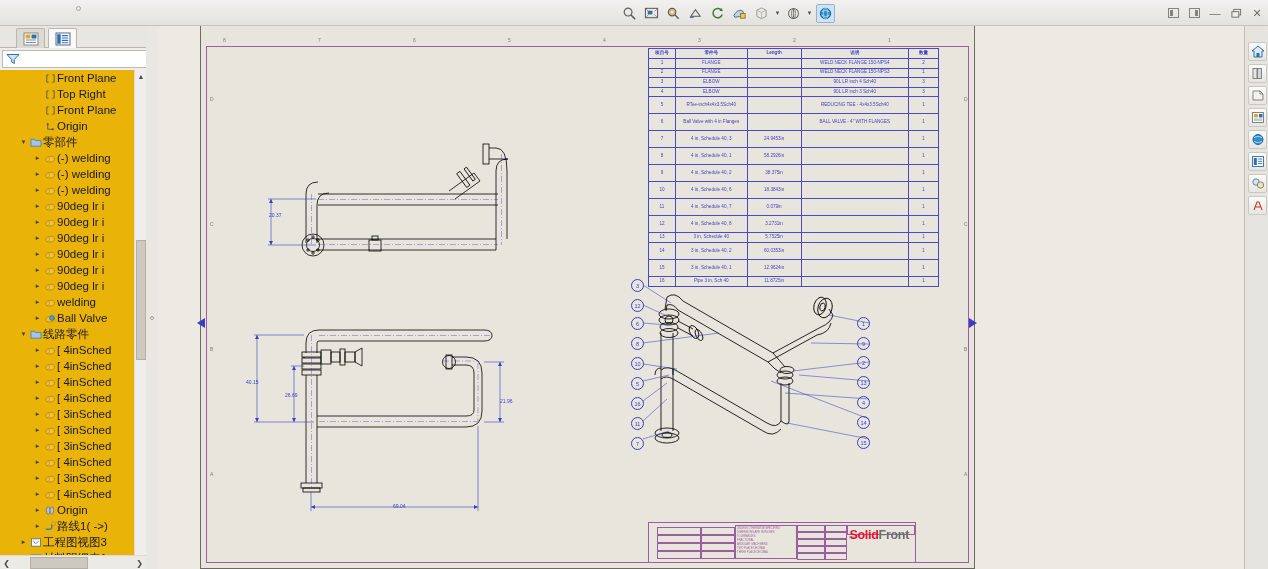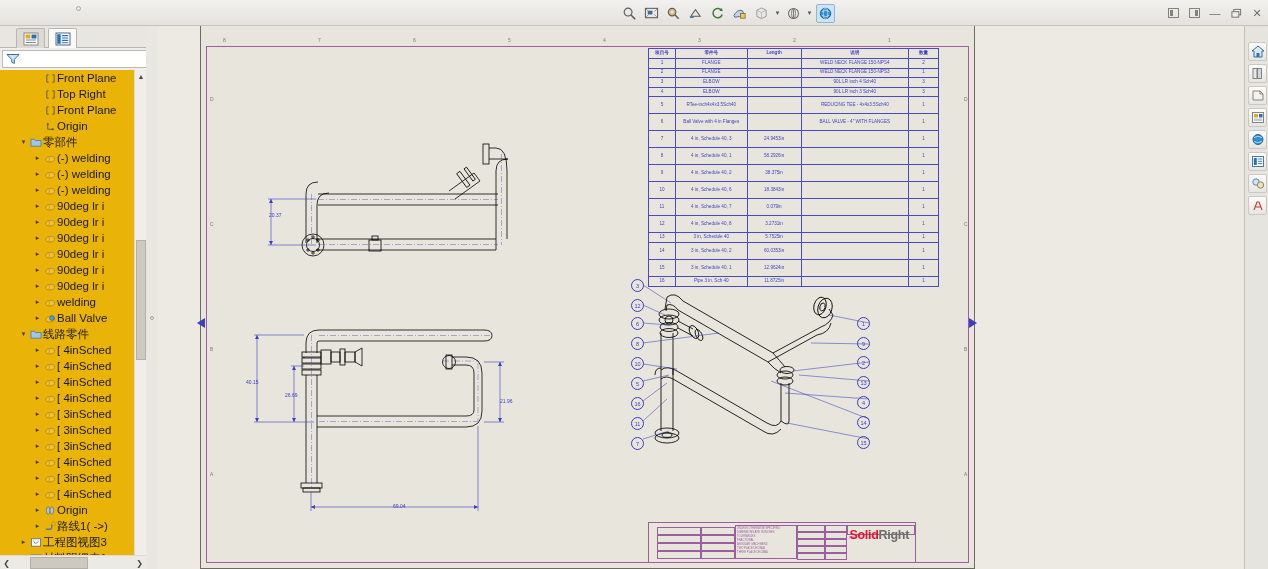--- a/index.html
+++ b/index.html
@@ -1031,21 +1031,21 @@
             <div>UNLESS OTHERWISE SPECIFIED:</div>
             <div>DIMENSIONS ARE IN INCHES</div>
             <div>TOLERANCES:</div>
             <div>FRACTIONAL</div>
             <div>ANGULAR: MACH     BEND</div>
             <div>TWO PLACE DECIMAL</div>
             <div>THREE PLACE DECIMAL</div>
           </div>
         <div class="microtxt" style="left:200px;top:14px;">TITLE:</div>
         <div class="sw-logo">
-          <span class="r">Solid</span><span class="g">Right</span>
+          <span class="r">Solid</span><span class="g">Front</span>
         </div>
       </div>
     </div>
   </div>
 
   <div class="taskpane">
     <div class="tp-btn" style="top:16px;">
       <svg width="14" height="13" viewBox="0 0 14 13">
           <path d="M7 1 L13 6 L11 6 L11 12 L3 12 L3 6 L1 6 Z" fill="#dce8f4" stroke="#2f6fae" stroke-width="1"></path>
           <rect x="5.5" y="8" width="3" height="4" fill="#2f6fae"></rect>

